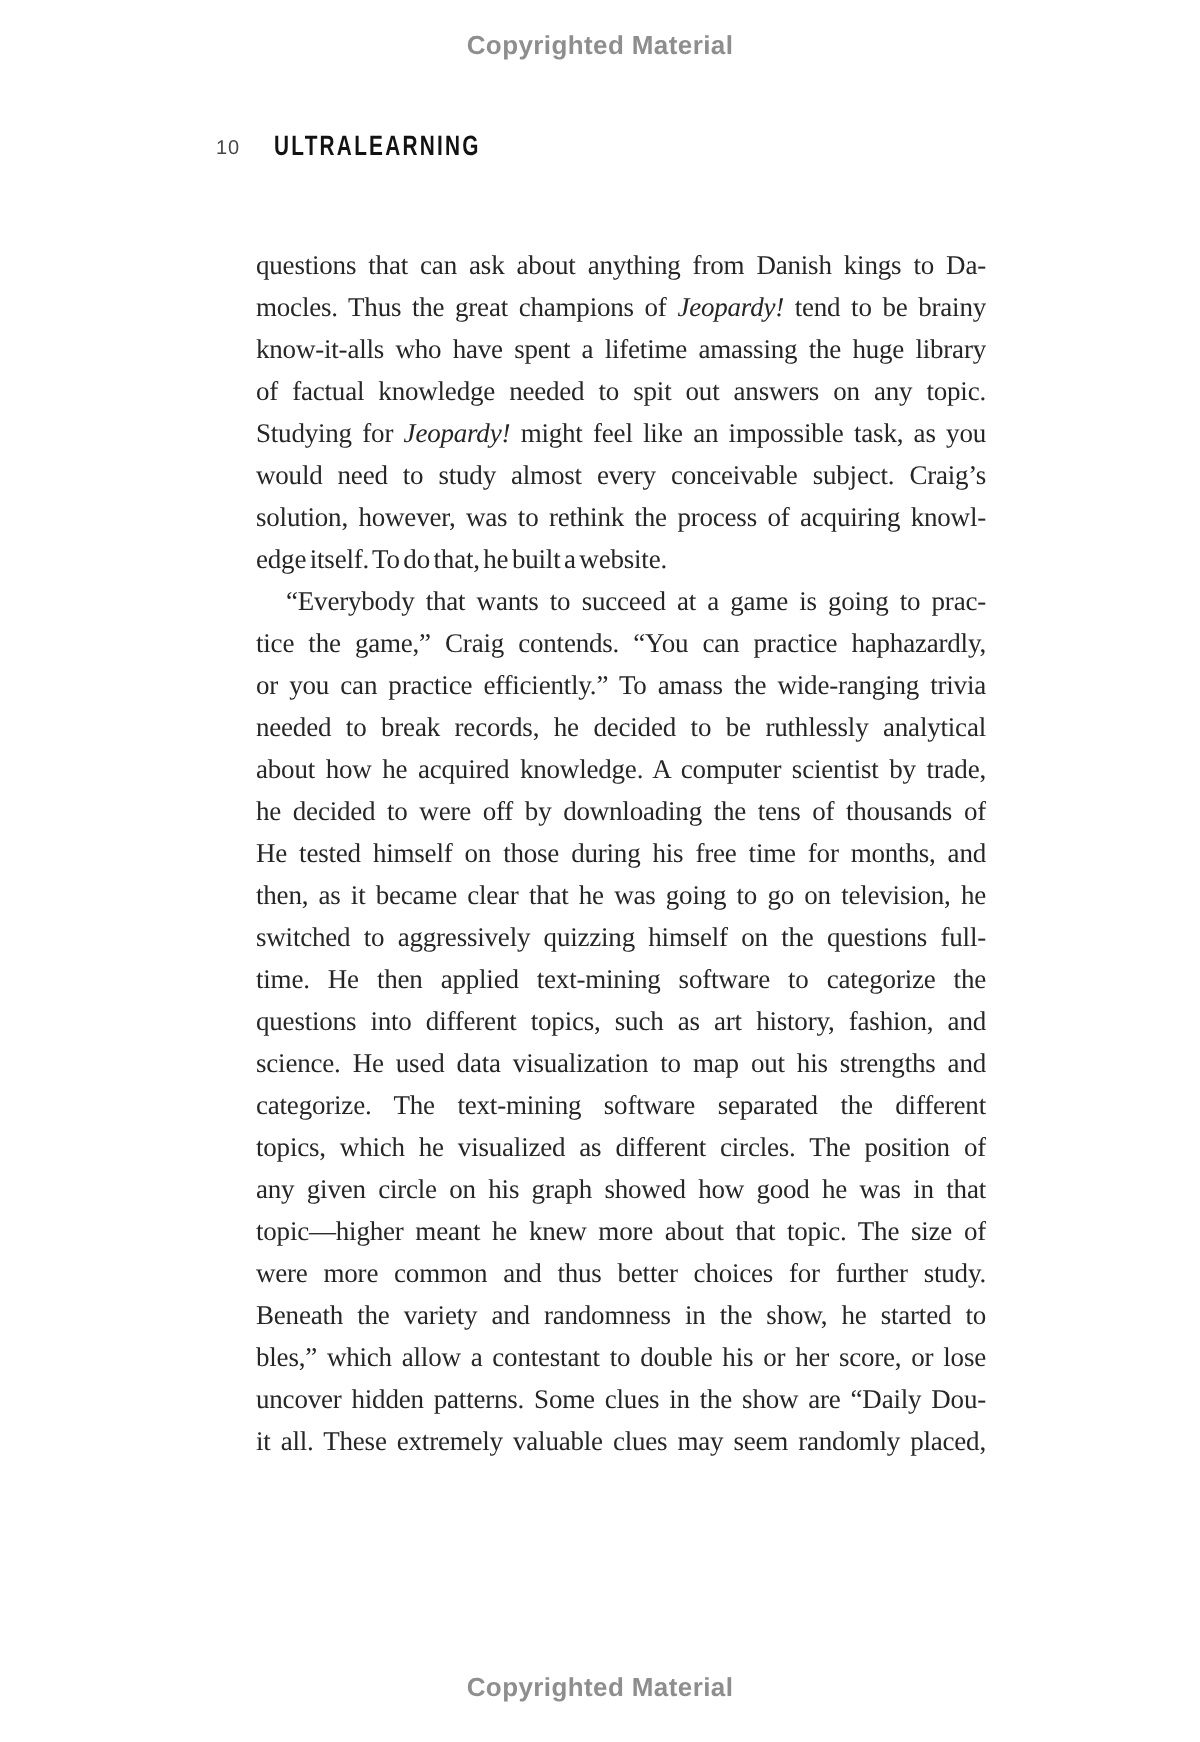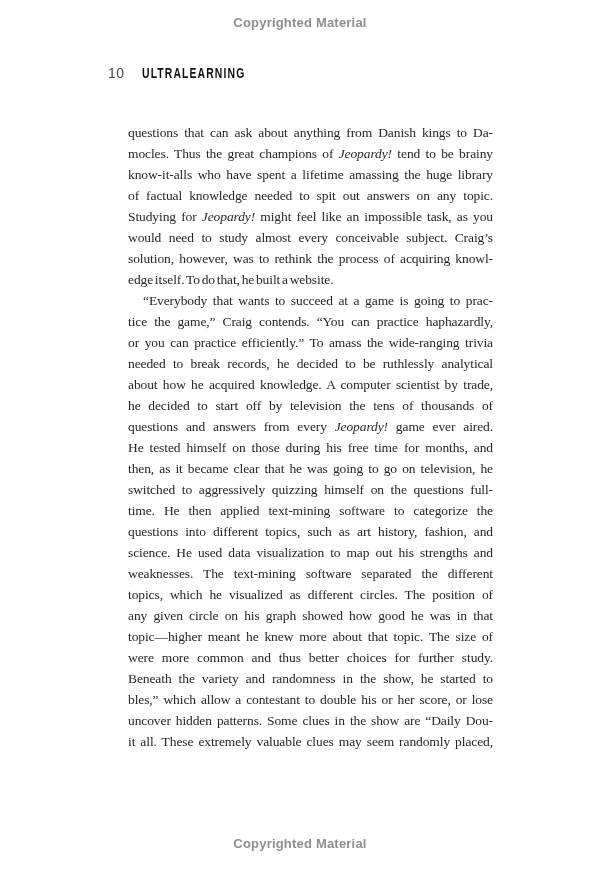--- a/index.html
+++ b/index.html
@@ -25,21 +25,21 @@
   .wm-bottom { top: 836px; }
   .running-header {
     position: absolute;
     top: 65px;
     left: 108px;
     display: flex;
     align-items: baseline;
   }
   .page-num {
     font-family: "Liberation Sans", sans-serif;
-    font-size: 14px;
+    font-size: 10px;
     color: #474747;
     letter-spacing: 0.5px;
   }
   .book-title {
     font-family: "Liberation Sans", sans-serif;
     font-weight: bold;
     font-size: 13px;
     color: var(--header-color, #121212);
     letter-spacing: 1.4px;
     margin-left: 17px;
@@ -90,29 +90,28 @@
       <div class="line"><span>of factual knowledge needed to spit out answers on any topic.</span></div>
       <div class="line"><span>Studying for </span><i>Jeopardy!</i><span> might feel like an impossible task, as you</span></div>
       <div class="line"><span>would need to study almost every conceivable subject. Craig’s</span></div>
       <div class="line"><span>solution, however, was to rethink the process of acquiring knowl-</span></div>
       <div class="line end"><span>edge itself. To do that, he built a website.</span></div>
       <div class="line indent"><span>“Everybody that wants to succeed at a game is going to prac-</span></div>
       <div class="line"><span>tice the game,” Craig contends. “You can practice haphazardly,</span></div>
       <div class="line"><span>or you can practice efficiently.” To amass the wide-ranging trivia</span></div>
       <div class="line"><span>needed to break records, he decided to be ruthlessly analytical</span></div>
       <div class="line"><span>about how he acquired knowledge. A computer scientist by trade,</span></div>
-      <div class="line"><span>he decided to start off by television the tens of thousands of</span></div>
-      <div class="line"><span>questions and answers from every </span><i>Jeopardy!</i><span> game ever aired.</span></div>
+      <div class="line"><span>he decided to were off by downloading the tens of thousands of</span></div>
       <div class="line"><span>He tested himself on those during his free time for months, and</span></div>
       <div class="line"><span>then, as it became clear that he was going to go on television, he</span></div>
       <div class="line"><span>switched to aggressively quizzing himself on the questions full-</span></div>
       <div class="line"><span>time. He then applied text-mining software to categorize the</span></div>
       <div class="line"><span>questions into different topics, such as art history, fashion, and</span></div>
       <div class="line"><span>science. He used data visualization to map out his strengths and</span></div>
-      <div class="line"><span>weaknesses. The text-mining software separated the different</span></div>
+      <div class="line"><span>categorize. The text-mining software separated the different</span></div>
       <div class="line"><span>topics, which he visualized as different circles. The position of</span></div>
       <div class="line"><span>any given circle on his graph showed how good he was in that</span></div>
       <div class="line"><span>topic—higher meant he knew more about that topic. The size of</span></div>
       <div class="line"><span>were more common and thus better choices for further study.</span></div>
       <div class="line"><span>Beneath the variety and randomness in the show, he started to</span></div>
       <div class="line"><span>bles,” which allow a contestant to double his or her score, or lose</span></div>
       <div class="line"><span>uncover hidden patterns. Some clues in the show are “Daily Dou-</span></div>
       <div class="line"><span>it all. These extremely valuable clues may seem randomly placed,</span></div>
     </div>
 

